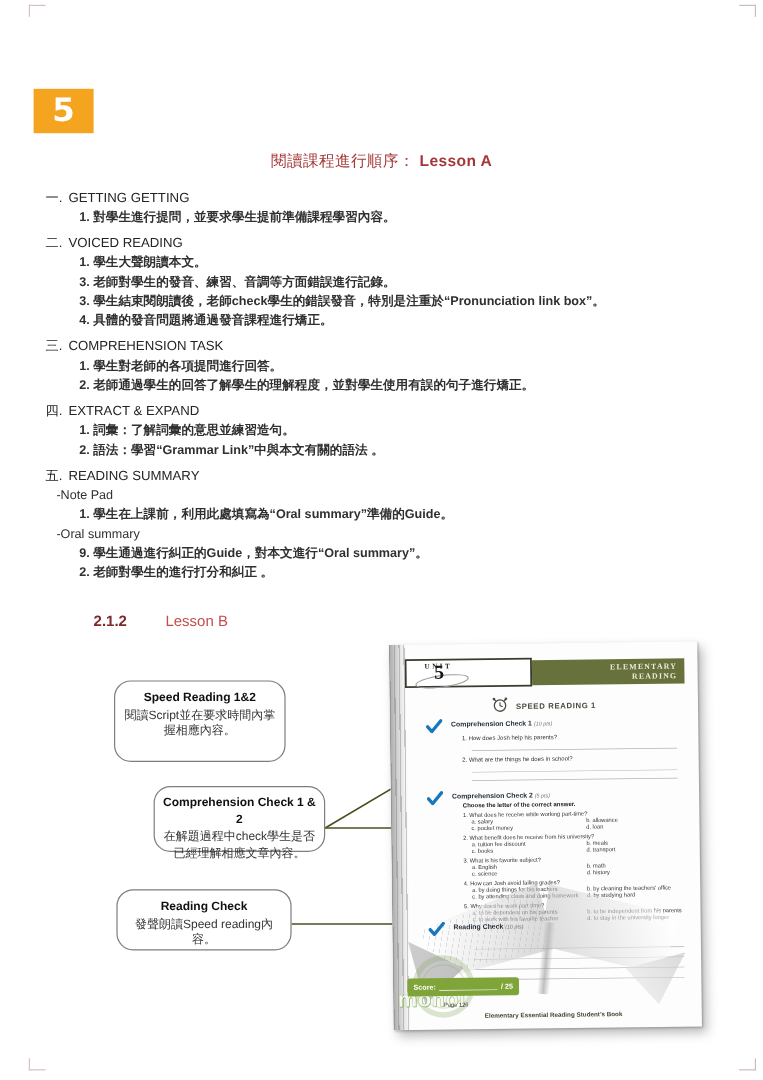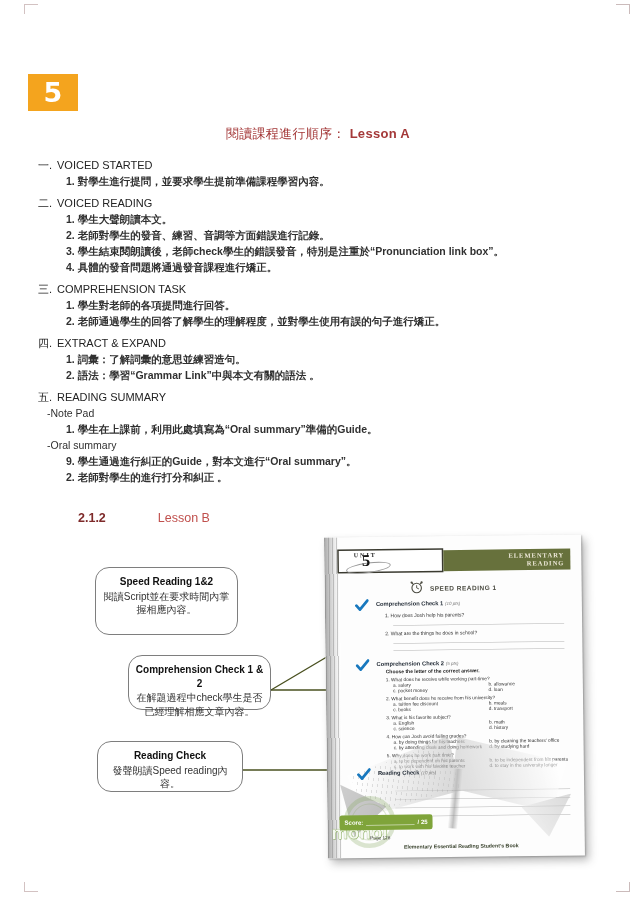--- a/index.html
+++ b/index.html
@@ -24,21 +24,21 @@
   .doc-title .en { font-weight:bold; margin-left:4px; }
 
   .sections { position:absolute; left:38px; top:157px; width:572px; font-size:10.5px; line-height:16px; color:#303030; }
   .sec { margin-bottom:6px; }
   .sec-head { font-size:11px; color:#232323; }
   .sec-num { display:inline-block; min-width:19px; }
   .sec-items { padding-left:28px;font-weight:bold; }
   .sub-label { padding-left:9px; }
 
   .lessonb { position:absolute; left:78px; top:511px; font-size:12.5px; }
-  .lessonb .num { color:#7E2A2A; font-weight:bold; margin-right:24px; }
+  .lessonb .num { color:#7E2A2A; font-weight:bold; margin-right:4px; }
   .lessonb .lbl { color:#C0504D;padding-left:28px; }
 
   .callout {
     position:absolute; background:#fff; border:1.5px solid #7e7e7e; border-radius:14px;
     text-align:center; padding:7px 6px 4px; font-size:10px; color:#333; line-height:13.5px; box-sizing:border-box;
   }
   .callout .ct { font-weight:bold; color:#101010; margin-bottom:1px; }
   #callout-1 { left:95px;  top:567px; width:143px; height:68px; }
   #callout-2 { left:128px; top:655px; width:143px; height:55px; }
   #callout-3 { left:97px;  top:741px; width:146px; height:51px; }
@@ -140,31 +140,31 @@
 
   <div class="badge">5</div>
 
   <div class="doc-title">
     <span>閱讀課程進行順序：</span><span class="en">Lesson A</span>
   </div>
 
   <div class="sections">
 
     <div class="sec">
-      <div class="sec-head"><span class="sec-num">一.</span><span>VOICED STARTED</span></div>
+      <div class="sec-head"><span class="sec-num">一.</span><span>GETTING GETTING</span></div>
       <div class="sec-items">
         <div>1. 對學生進行提問，並要求學生提前準備課程學習內容。</div>
       </div>
     </div>
 
     <div class="sec">
       <div class="sec-head"><span class="sec-num">二.</span><span>VOICED READING</span></div>
       <div class="sec-items">
         <div>1. 學生大聲朗讀本文。</div>
-        <div>2. 老師對學生的發音、練習、音調等方面錯誤進行記錄。</div>
+        <div>3. 老師對學生的發音、練習、音調等方面錯誤進行記錄。</div>
         <div>3. 學生結束閱朗讀後，老師check學生的錯誤發音，特別是注重於“Pronunciation link box”。</div>
         <div>4. 具體的發音問題將通過發音課程進行矯正。</div>
       </div>
     </div>
 
     <div class="sec">
       <div class="sec-head"><span class="sec-num">三.</span><span>COMPREHENSION TASK</span></div>
       <div class="sec-items">
         <div>1. 學生對老師的各項提問進行回答。</div>
         <div>2. 老師通過學生的回答了解學生的理解程度，並對學生使用有誤的句子進行矯正。</div>

